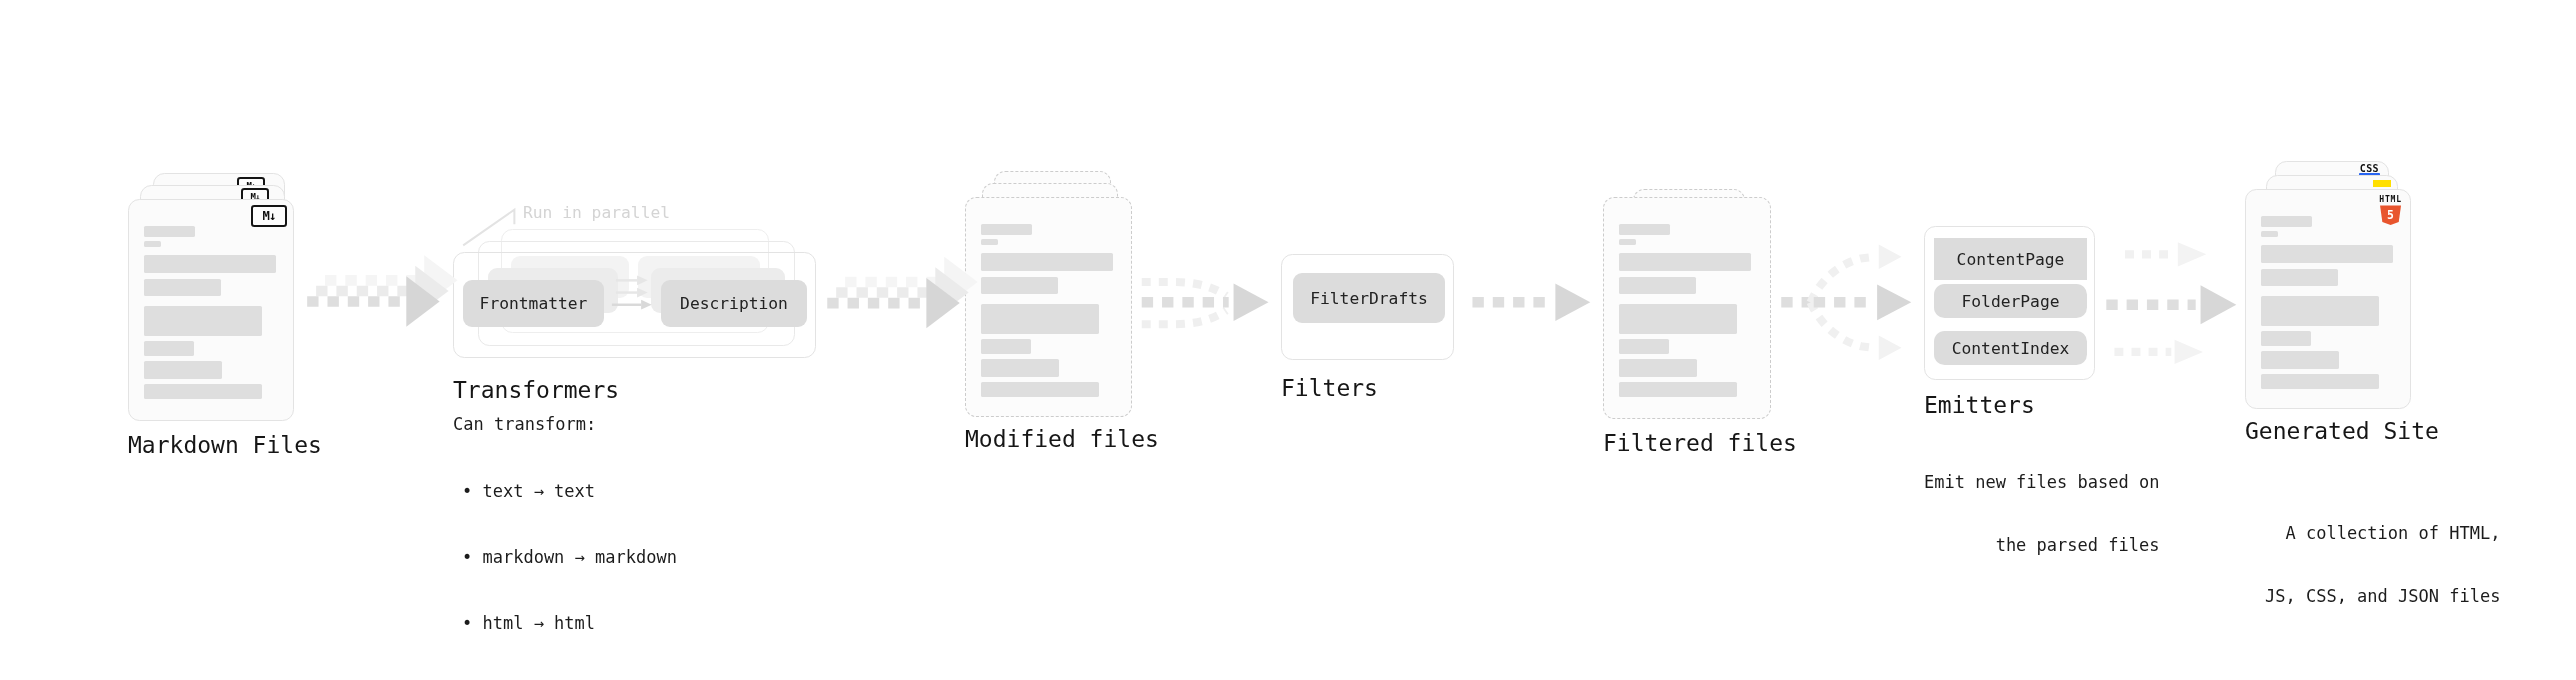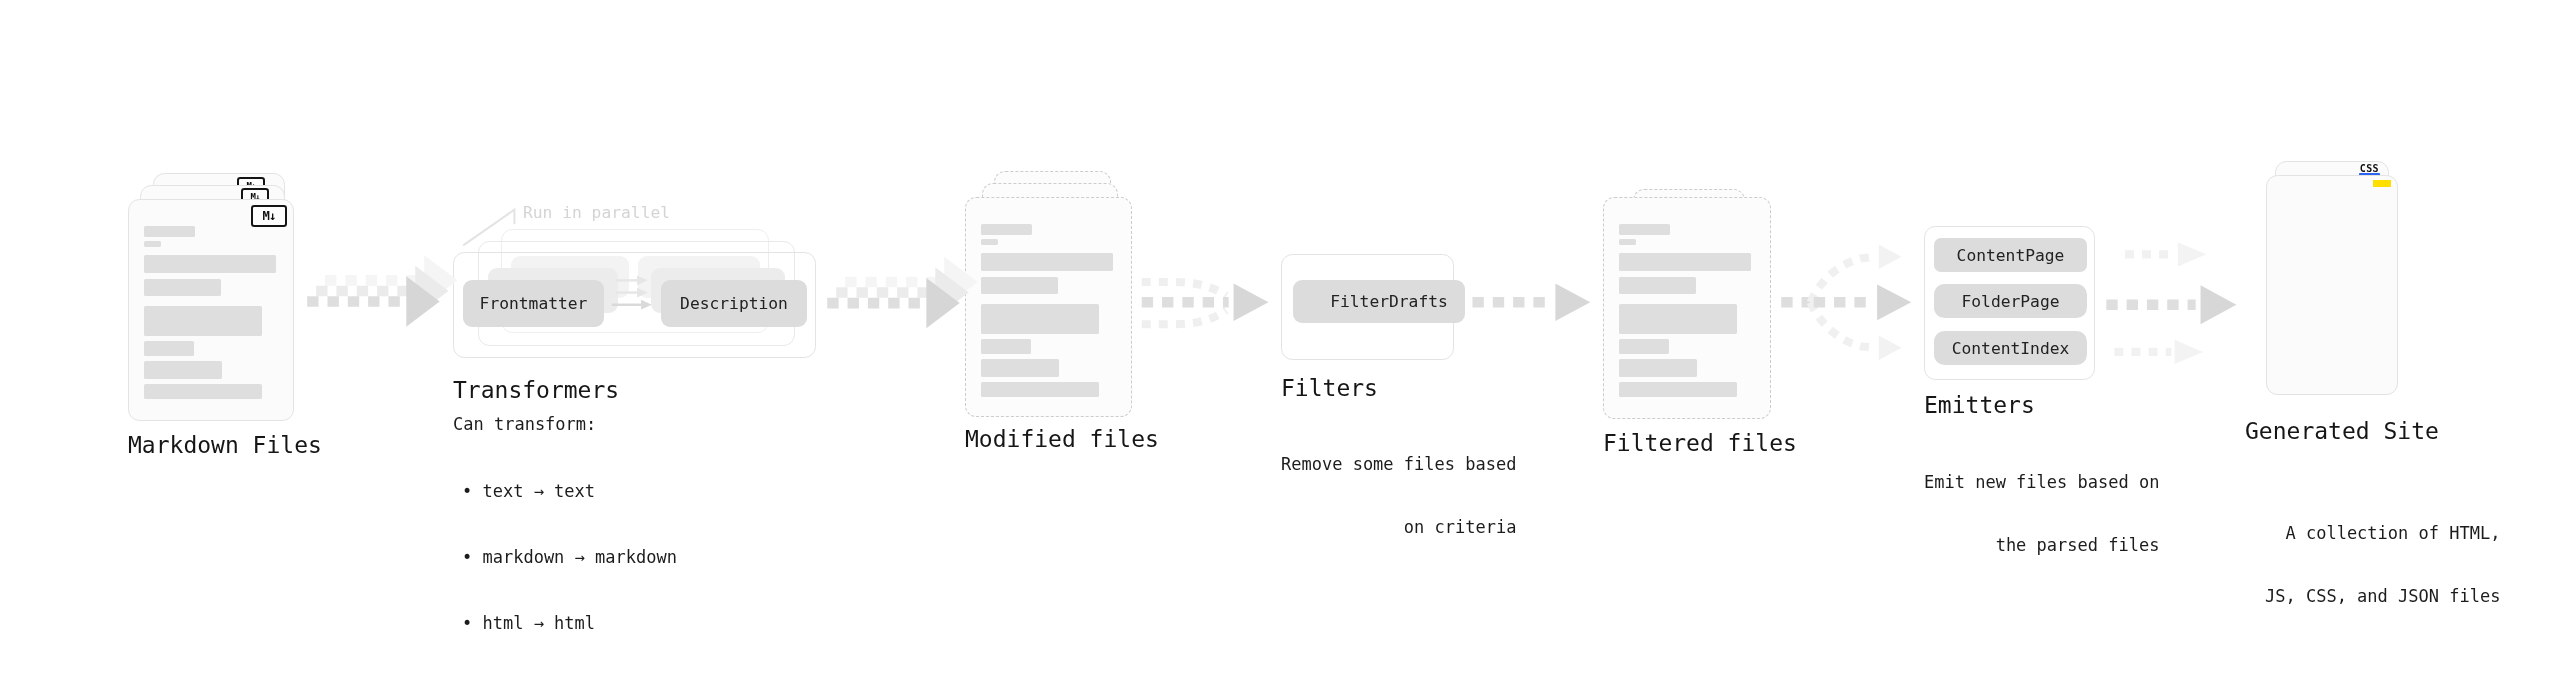--- a/index.html
+++ b/index.html
@@ -94,59 +94,71 @@
       <div class="bar" style="left: 15.4px; top: 55px; width: 132px; height: 18px;"></div>
       <div class="bar" style="left: 15.4px; top: 79px; width: 77px; height: 17px;"></div>
       <div class="bar" style="left: 15.4px; top: 106px; width: 118px; height: 30px;"></div>
       <div class="bar" style="left: 15.4px; top: 141px; width: 50px; height: 15.4px;"></div>
       <div class="bar" style="left: 15.4px; top: 161px; width: 78px; height: 18px;"></div>
       <div class="bar" style="left: 15.4px; top: 184px; width: 118px; height: 14.6px;"></div>
     </div>
   <div class="title" style="left:965px;top:426px;">Modified files</div>
 
   <div class="framebox filled" style="left:1281px;top:254px;width:173px;height:106px;"></div>
-  <div class="node" style="left:1293px;top:280px;width:152px;height:43px;padding-left:20px;">FilterDrafts</div>
+  <div class="node" style="left:1293px;top:273px;width:152px;height:50px;">FilterDrafts</div>
   <div class="title" style="left:1281px;top:375px;">Filters</div>
-  <div class="desc" style="left:1281px;top:412px;">
-    <div>Remove some files based</div>
-    <div>on criteria</div>
-  </div>
 
   <div class="doc dashed" style="left:1633px;top:189px;width:112px;height:220px;"></div>
   <div class="doc dashed" style="left:1603px;top:197px;width:168px;height:222px;">
       <div class="bar" style="left: 15.4px; top: 26px; width: 51px; height: 10.6px;"></div>
       <div class="bar" style="left: 15.4px; top: 41px; width: 17px; height: 5.7px;"></div>
       <div class="bar" style="left: 15.4px; top: 55px; width: 132px; height: 18px;"></div>
       <div class="bar" style="left: 15.4px; top: 79px; width: 77px; height: 17px;"></div>
       <div class="bar" style="left: 15.4px; top: 106px; width: 118px; height: 30px;"></div>
       <div class="bar" style="left: 15.4px; top: 141px; width: 50px; height: 15.4px;"></div>
       <div class="bar" style="left: 15.4px; top: 161px; width: 78px; height: 18px;"></div>
       <div class="bar" style="left: 15.4px; top: 184px; width: 118px; height: 14.6px;"></div>
     </div>
   <div class="title" style="left:1603px;top:430px;">Filtered files</div>
 
   <div class="framebox filled" style="left:1924px;top:226px;width:171px;height:154px;"></div>
-  <div class="node" style="left:1934px;top:238px;width:153px;height:34px;border-radius:7px;">ContentPage</div>
+  <div class="node" style="left:1934px;top:238px;width:153px;height:42px;border-radius:0;">ContentPage</div>
   <div class="node" style="left:1934px;top:284px;width:153px;height:34px;border-radius:10.6px;">FolderPage</div>
   <div class="node" style="left:1934px;top:331px;width:153px;height:34px;border-radius:10.6px;">ContentIndex</div>
   <div class="title" style="left:1924px;top:392px;">Emitters</div>
   <div class="desc" style="left:1924px;top:430px;">
     <div>Emit new files based on</div>
     <div>the parsed files</div>
   </div>
 
   <div class="doc" style="left:2275px;top:161px;width:114px;height:220px;">
     <span class="cssbadge" style="top:3.3px;right:8.1px;">
       <span class="w">CSS</span>
       <span class="u"></span>
     </span>
   </div>
   <div class="doc" style="left:2266px;top:175px;width:132px;height:220px;">
     <span class="jsbadge" style="top:4.1px;right:6.5px;width:18px;height:7.3px;"></span>
   </div>
+  <div class="doc" style="left:2245px;top:189px;width:166px;height:220px;">
+    <span class="html5" style="top:4.9px;right:8.1px;">
+      <span class="w">HTML</span>
+      <span class="shield">
+          <span>5</span>
+        </span>
+    </span>
+  <div class="bar" style="left: 15.4px; top: 26px; width: 51px; height: 10.6px;"></div>
+      <div class="bar" style="left: 15.4px; top: 41px; width: 17px; height: 5.7px;"></div>
+      <div class="bar" style="left: 15.4px; top: 55px; width: 132px; height: 18px;"></div>
+      <div class="bar" style="left: 15.4px; top: 79px; width: 77px; height: 17px;"></div>
+      <div class="bar" style="left: 15.4px; top: 106px; width: 118px; height: 30px;"></div>
+      <div class="bar" style="left: 15.4px; top: 141px; width: 50px; height: 15.4px;"></div>
+      <div class="bar" style="left: 15.4px; top: 161px; width: 78px; height: 18px;"></div>
+      <div class="bar" style="left: 15.4px; top: 184px; width: 118px; height: 14.6px;"></div>
+    </div>
   <div class="title" style="left:2245px;top:418px;">Generated Site</div>
   <div class="desc" style="left:2245px;top:481px;margin-left:20px;">
     <div>A collection of HTML,</div>
     <div>JS, CSS, and JSON files</div>
   </div>
 
   <svg class="overlay" width="2576" height="681" viewBox="0 0 3170 838">
 
     <path d="M570 302 L633 258 L633 276" fill="none" stroke="#e3e3e3" stroke-width="2.5"></path>
 

